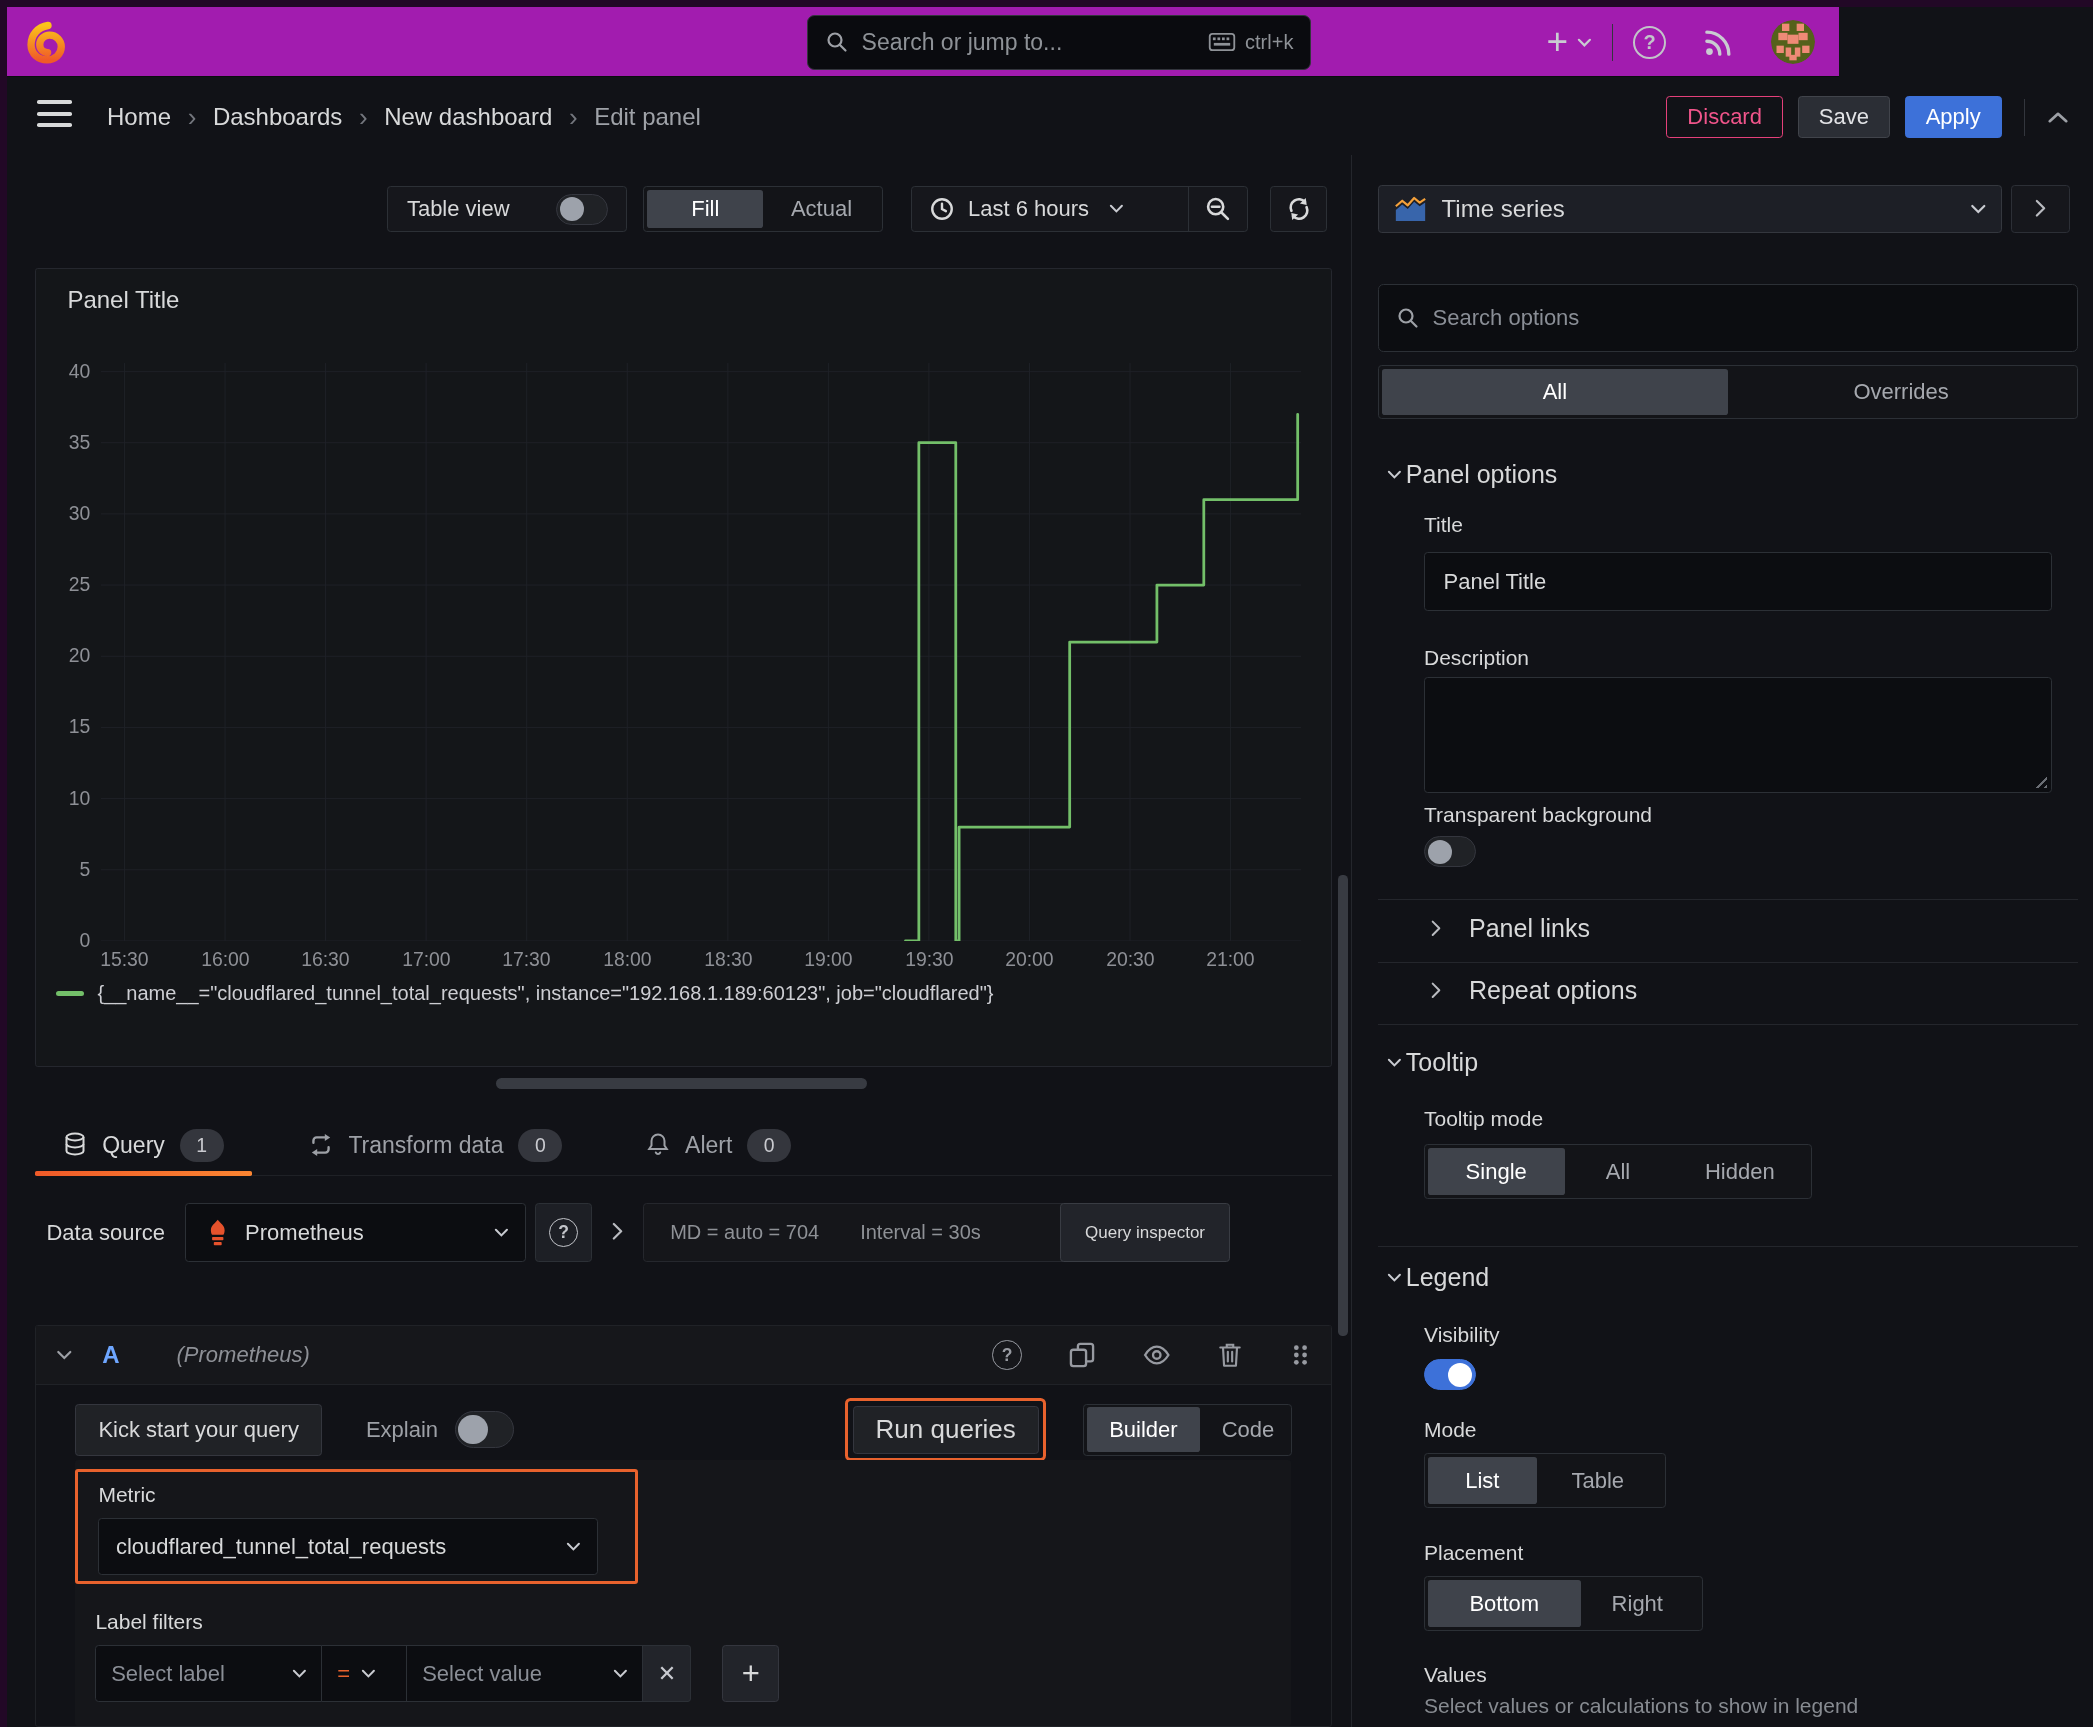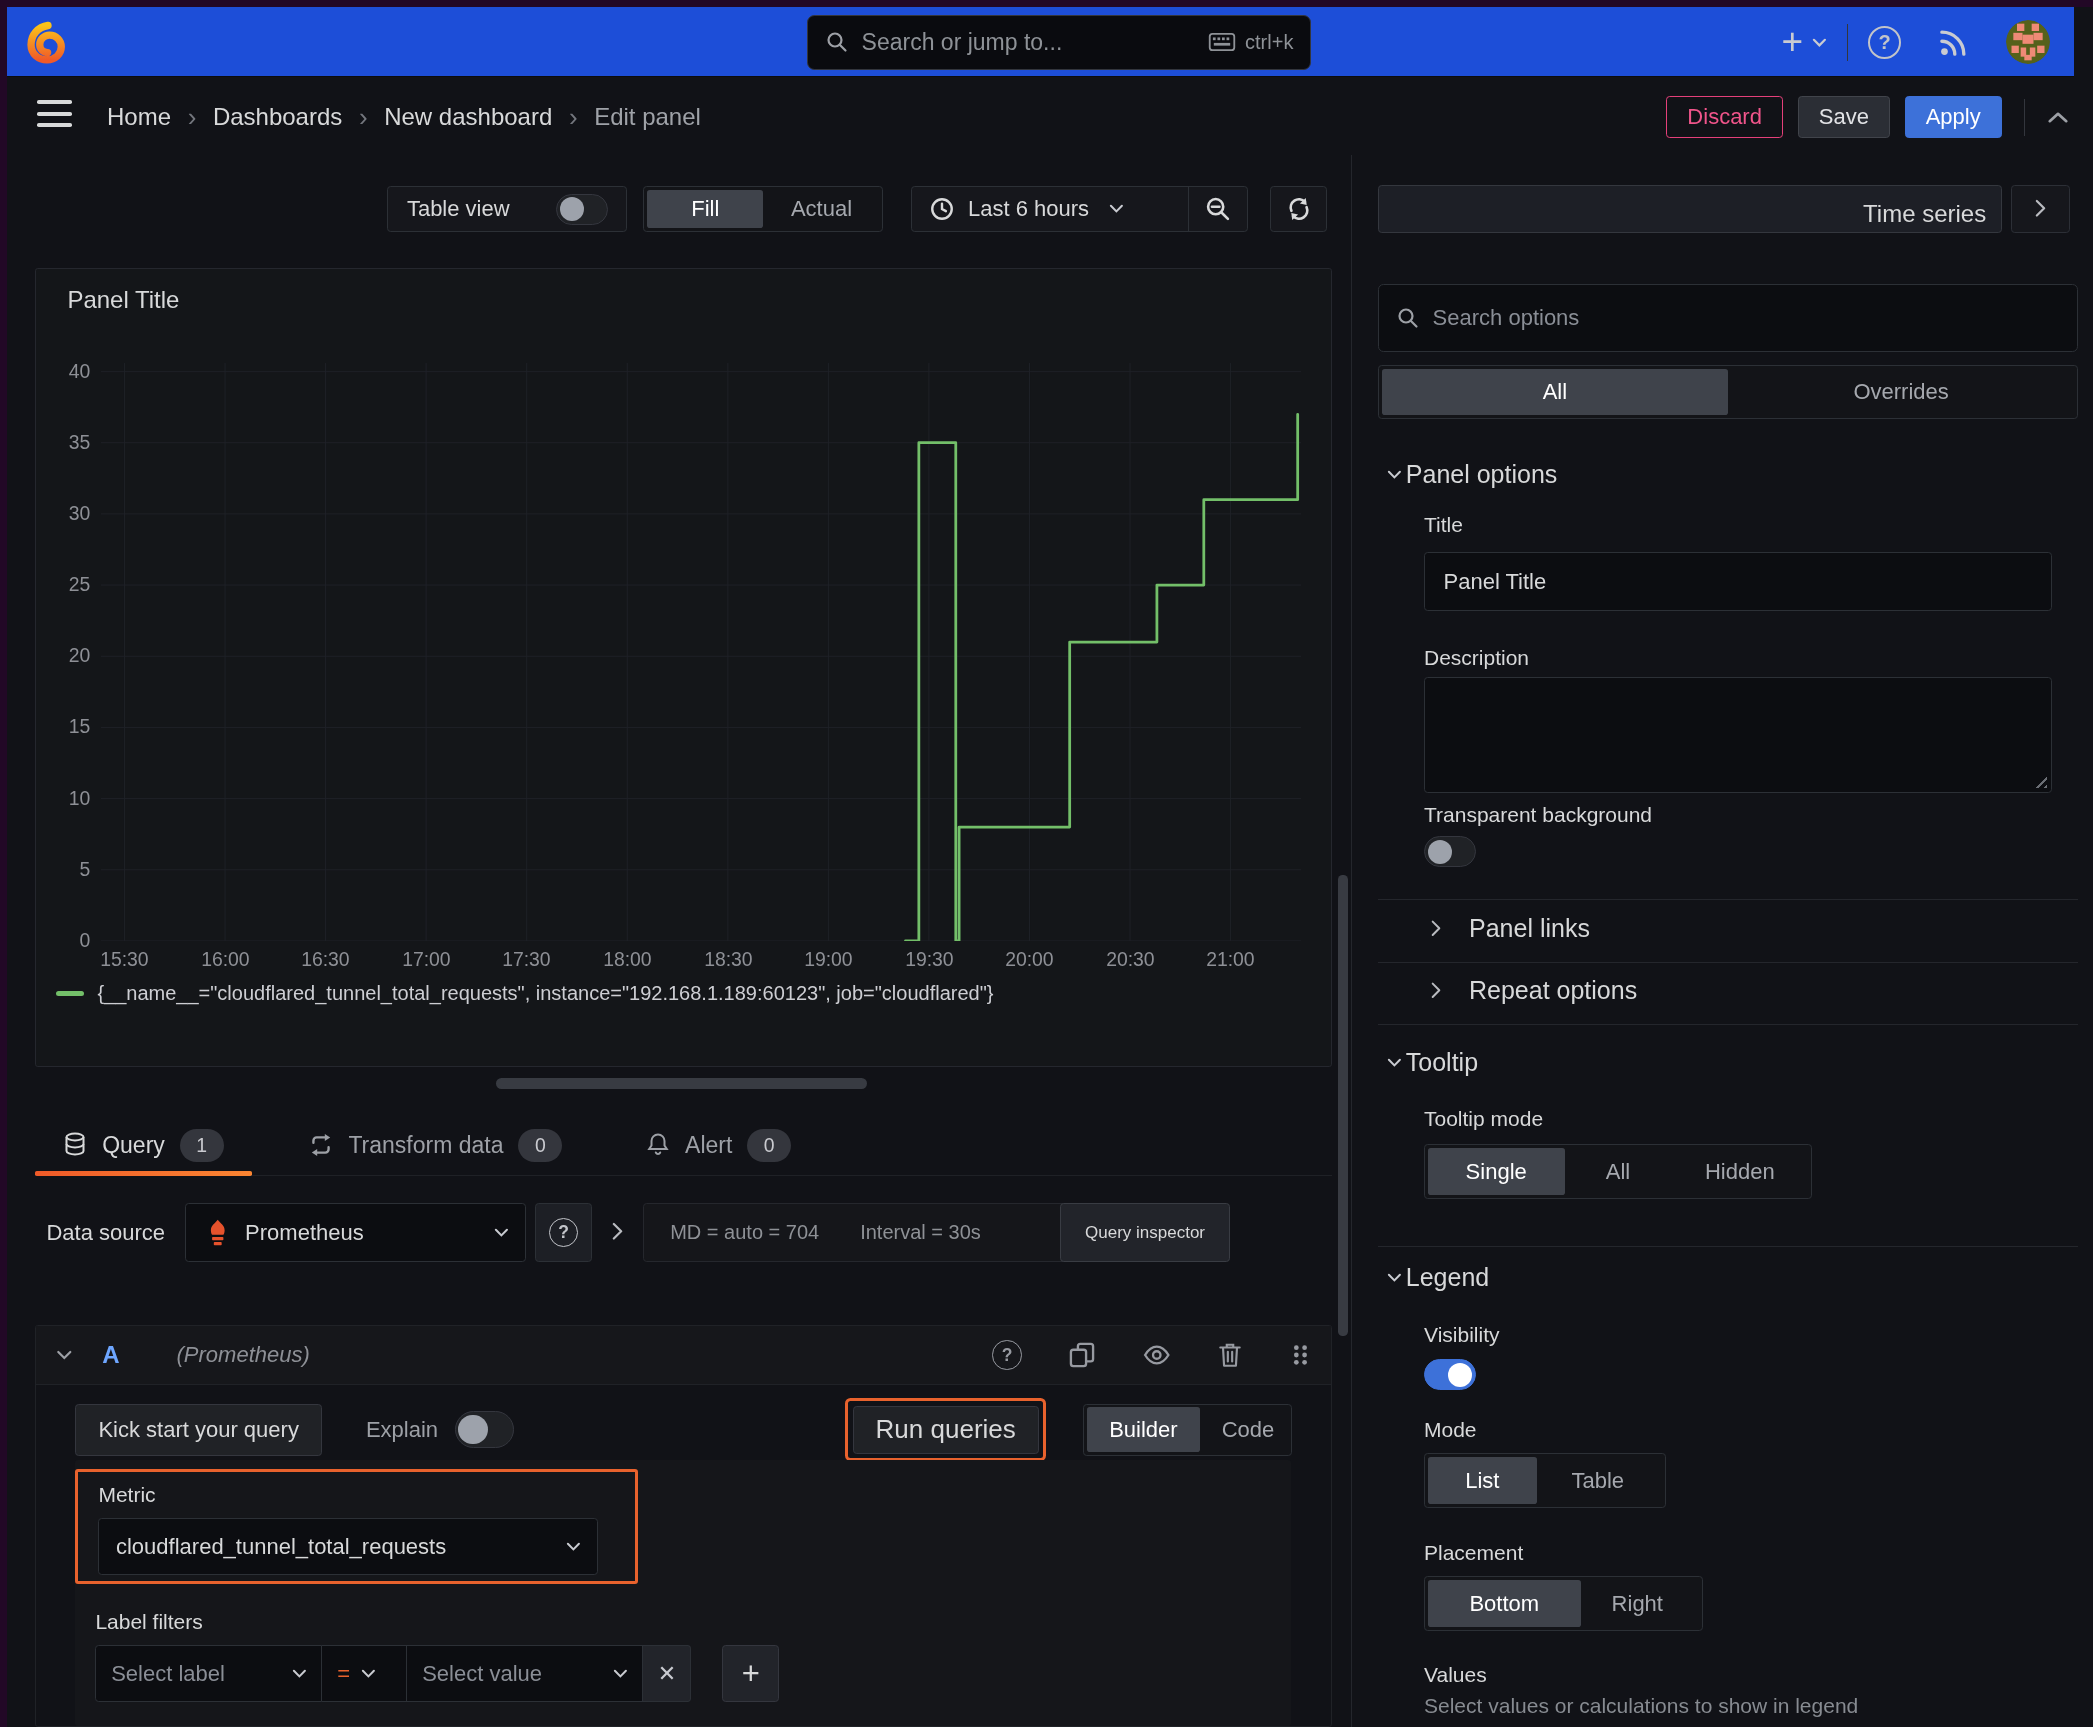--- a/index.html
+++ b/index.html
@@ -5,21 +5,21 @@
   * { margin:0; padding:0; box-sizing:border-box; }
   html,body { background:#000; }
   body { font-family:"Liberation Sans","DejaVu Sans",sans-serif; }
   #app { position:relative; width:2093px; height:1728px; background:#111217; overflow:hidden; color:#d8d9da; }
 
   
   .edge-top { position:absolute; left:0; top:0; width:2093px; height:7.4px; background:#220826; z-index:50; }
   .edge-left { position:absolute; left:0; top:0; width:7.4px; height:1728px; background:#220826; z-index:50; }
 
   
-  #topnav { position:absolute; left:0; top:7.4px; width:2074px; height:70px; background:#1d4ed8; border-bottom:0.9px solid #0b0c0e; }
+  #topnav { position:absolute; left:0; top:7.4px; width:1839px; height:70px; background:#a21caf; border-bottom:0.9px solid #0b0c0e; }
   #logo { position:absolute; left:26px; top:13px; width:44px; height:44px; }
   #searchbox { position:absolute; left:807px; top:7.4px; width:504px; height:55px; background:#0a0b0f; border:0.9px solid #33363d; border-radius:7.4px; display:flex; align-items:center; padding:0 16.6px; gap:13px; }
   #searchbox .ph { color:#8e9297; font-size:23px; flex:1; }
   #searchbox .short { color:#8e9297; font-size:20px; display:flex; align-items:center; gap:9.2px; }
   .navright { position:absolute; right:0; top:0; height:70px; display:flex; align-items:center; }
   .icon-btn { display:flex; align-items:center; justify-content:center; color:#c9cbd1; }
   .vdiv { width:0.9px; height:37px; background:#33363d; margin:0 20px; }
   .help-circle { width:33px; height:33px; border:2.3px solid #c2c4c9; border-radius:50%; display:flex; align-items:center; justify-content:center; font-size:20px; font-weight:bold; color:#c2c4c9; }
   .avatar { width:44px; height:44px; border-radius:50%; overflow:hidden; }
 
@@ -110,21 +110,21 @@
   #lf-label { position:absolute; left:20px; top:150px; font-size:21px; color:#d8d9da; }
   #lf-row { position:absolute; left:20px; top:185px; height:57px; display:flex; align-items:stretch; }
   .lf-dd { background:#0c0d11; border:0.9px solid #2c3036; display:flex; align-items:center; padding:0 14.8px; gap:11px; cursor:pointer; }
   .lf-dd .ph2 { color:#8a8e96; font-size:22px; flex:1; }
   #lf-eq { color:#e8622d; font-size:22px; }
   .lf-x { width:48px; background:#22242a; border:0.9px solid #2c3036; display:flex; align-items:center; justify-content:center; color:#c9cbd1; font-size:22px; cursor:pointer; }
   #lf-add { width:57px; height:57px; margin-left:31px; background:#22242a; border:0.9px solid #34363e; border-radius:3.7px; display:flex; align-items:center; justify-content:center; color:#d8d9da; font-size:31px; cursor:pointer; }
 
   
   #sidebar { position:absolute; left:1351px; top:155px; width:742px; height:1573px; background:#111217; border-left:0.9px solid #24262c; }
-  #viz-dd { position:absolute; left:26px; top:29.5px; width:624px; height:48px; background:#1d1f26; border:0.9px solid #34373e; border-radius:3.7px; display:flex; align-items:flex-end; gap:14.8px; padding:0 14.8px; cursor:pointer;flex-direction:column; }
+  #viz-dd { position:absolute; left:26px; top:29.5px; width:624px; height:48px; background:#1d1f26; border:0.9px solid #34373e; border-radius:3.7px; display:flex; align-items:center; gap:14.8px; padding:0 14.8px; cursor:pointer; }
   #viz-dd .val { font-size:24px; color:#d8d9da; flex:1; }
   #viz-expand { position:absolute; left:659px; top:29.5px; width:59px; height:48px; background:#16171c; border:0.9px solid #2c2f36; border-radius:3.7px; display:flex; align-items:center; justify-content:center; color:#b9bbc0; cursor:pointer; }
   #opt-search { position:absolute; left:26px; top:129px; width:700px; height:68px; background:#0c0d11; border:0.9px solid #2c3036; border-radius:5.5px; display:flex; align-items:center; gap:13px; padding:0 16.6px; }
   #opt-search .ph { color:#8a8e96; font-size:22px; }
   #all-overrides { position:absolute; left:26px; top:210px; width:700px; height:54px; }
   #all-overrides .seg { flex:1; font-size:22px; }
 
   .side-section-head { position:absolute; left:35px; display:flex; align-items:center; gap:4px; font-size:25px; font-weight:500; color:#d8d9da; cursor:pointer; }
   .side-label { position:absolute; left:72px; font-size:21px; color:#d8d9da; }
   .side-input { position:absolute; left:72px; width:628px; height:59px; background:#0c0d11; border:0.9px solid #2c3036; border-radius:3.7px; color:#d8d9da; font-size:22px; padding:0 18.5px; font-family:"Liberation Sans","DejaVu Sans",sans-serif; outline:none; }

